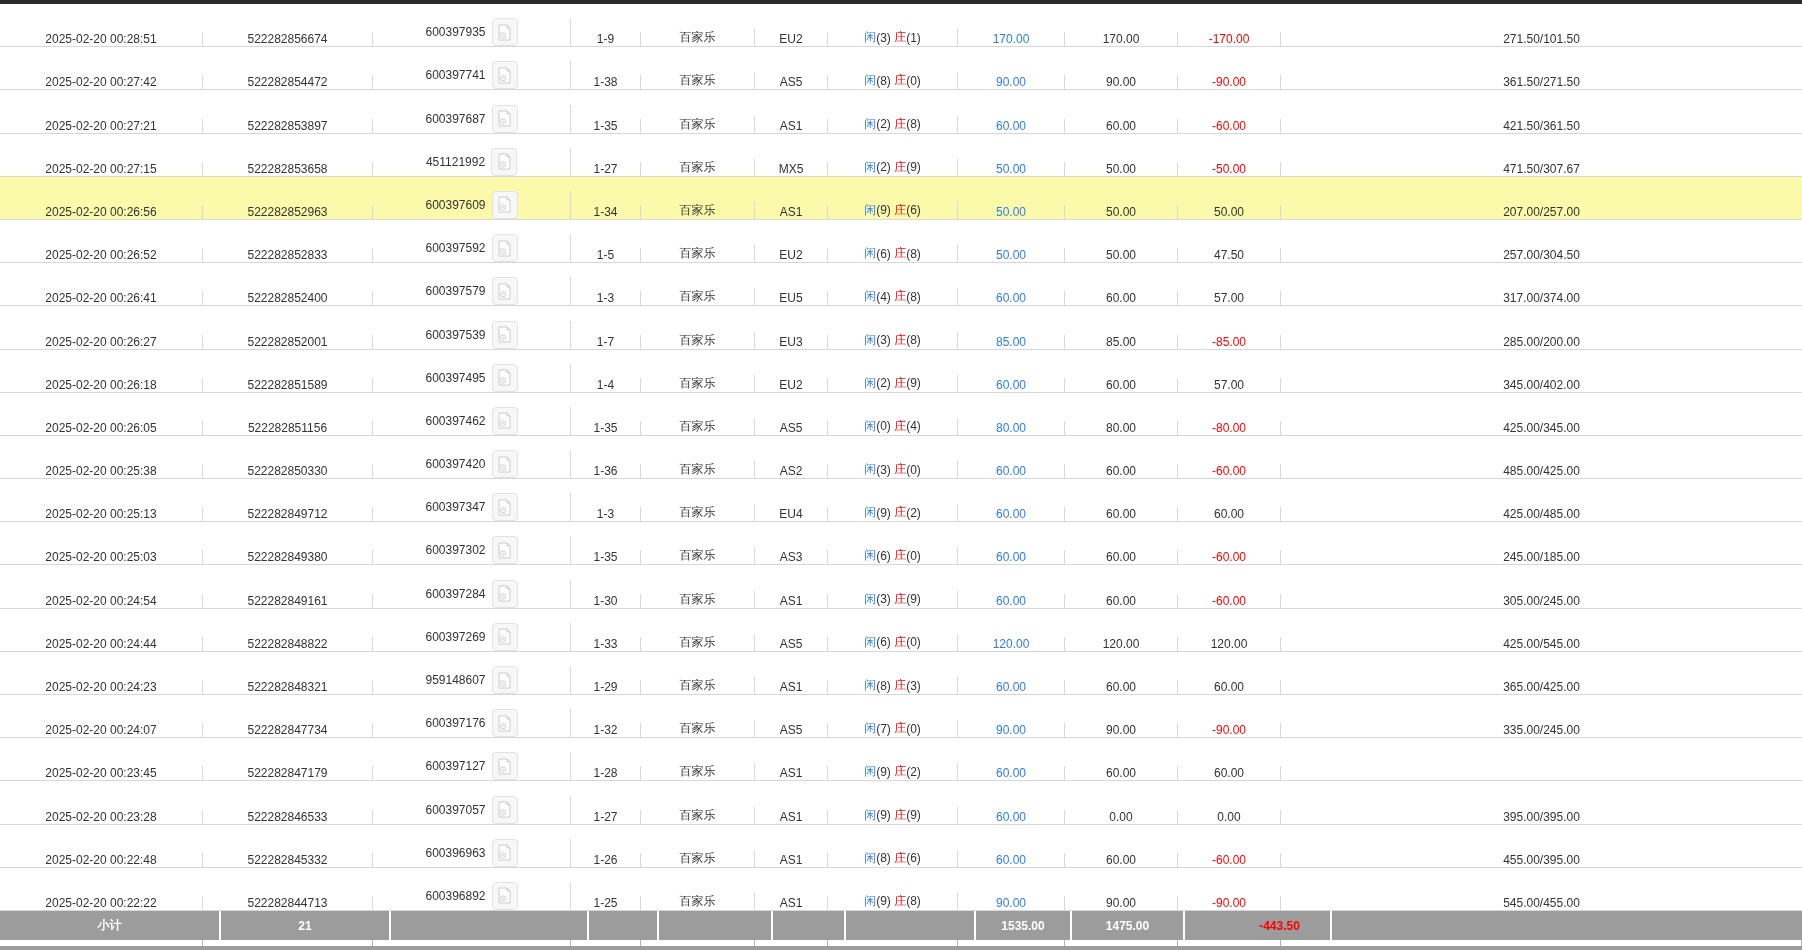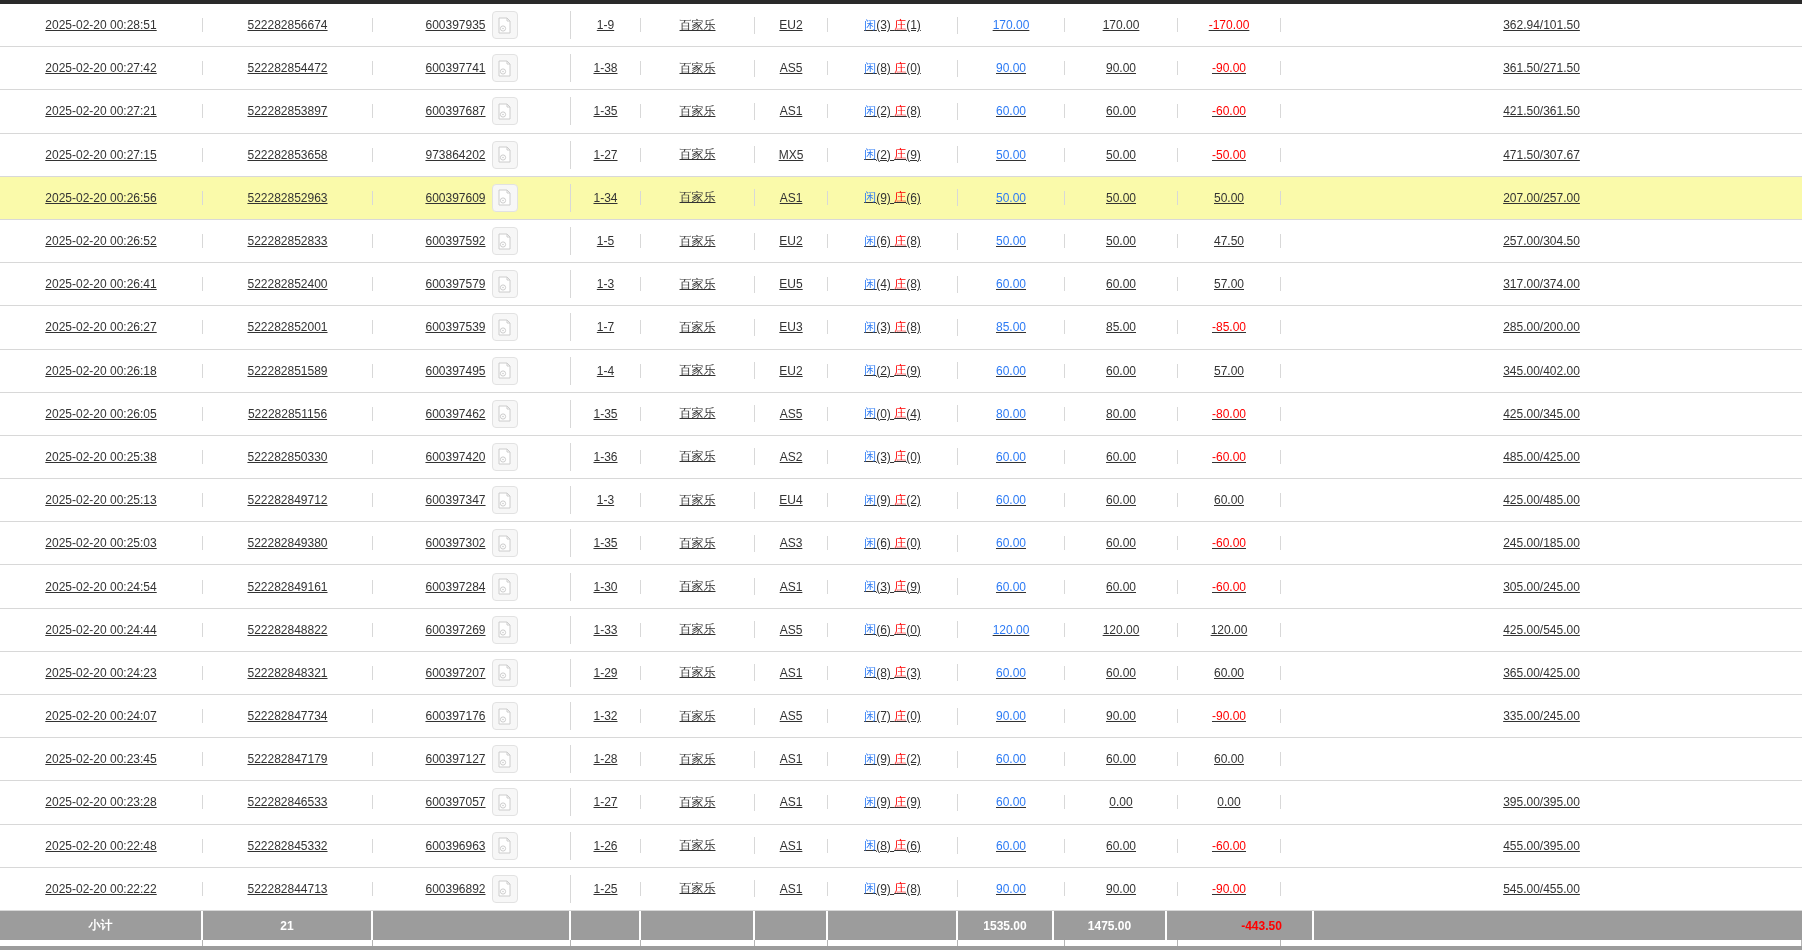--- a/index.html
+++ b/index.html
@@ -12,21 +12,21 @@
     --footer:#9c9c9c;
     --iconbg:#f7f7f7;
     --iconborder:#e2e2e2;
   }
   *{box-sizing:border-box;margin:0;padding:0;}
   html,body{width:1802px;height:950px;overflow:hidden;background:#fff;
     font-family:"Liberation Sans","DejaVu Sans",sans-serif;color:var(--text);}
   .wrap{width:1802px;height:950px;display:flex;flex-direction:column;background:#fff;}
   .topbar{height:4px;background:var(--topbar);flex:0 0 auto;}
   .rows{flex:1 1 auto;display:flex;flex-direction:column;}
-  .row{flex:1 1 0;display:flex;align-items:center;border-bottom:1px solid var(--border);background:#fff;text-decoration:underline;}
+  .row{flex:1 1 0;display:flex;align-items:flex-end;border-bottom:1px solid var(--border);background:#fff;}
   .row.highlight{background:var(--highlight);}
   .cell{display:flex;align-items:center;justify-content:center;font-size:12px;
     border-right:1px solid var(--border);white-space:nowrap;overflow:hidden;}
   .c-time{width:203px;}
   .c-betid{width:170px;}
   .c-round{width:198px;gap:6px;}
   .c-seat{width:70px;}
   .c-game{width:114px;}
   .c-code{width:73px;}
   .c-result{width:130px;}
@@ -38,21 +38,21 @@
   .result-player{color:var(--blue);}
   .result-banker{color:var(--red);}
   .icon-btn{width:26px;height:28px;background:var(--iconbg);border:1px solid var(--iconborder);
     border-radius:4px;display:inline-flex;align-items:center;justify-content:center;cursor:pointer;flex:0 0 auto;}
   .icon-btn svg{display:block;}
   
   .footer{flex:0 0 29px;display:flex;background:var(--footer);}
   .fcell{display:flex;align-items:center;justify-content:center;font-size:12px;font-weight:bold;
     color:#ffffff;background:var(--footer);border-right:2px solid #ffffff;}
   .fcell:last-child{border-right:none;}
-  .f-time{width:203px;}
+  .f-time{width:221px;}
   .f-betid{width:170px;}
   .f-round{width:198px;}
   .f-seat{width:70px;}
   .f-game{width:114px;}
   .f-code{width:73px;}
   .f-result{width:130px;}
   .f-bet{width:96px;}
   .f-valid{width:113px;}
   .f-win{width:103px;color:var(--red);margin-left:44px;}
   .f-bal{flex:1 1 auto;}
@@ -85,21 +85,21 @@
         </svg>
       </span>
     </div>
     <div class="cell c-seat">1-9</div>
     <div class="cell c-game">百家乐</div>
     <div class="cell c-code">EU2</div>
     <div class="cell c-result"><span class="result-player">闲</span>(3)&nbsp;<span class="result-banker">庄</span>(1)</div>
     <div class="cell c-bet">170.00</div>
     <div class="cell c-valid">170.00</div>
     <div class="cell c-win neg">-170.00</div>
-    <div class="cell c-bal">362.94/101.50</div>
+    <div class="cell c-bal">271.50/101.50</div>
   </div>
       <div class="row">
     <div class="cell c-time">2025-02-20 00:27:42</div>
     <div class="cell c-betid">522282854472</div>
     <div class="cell c-round">
       <span>600397741</span>
       <span class="icon-btn">
         <svg width="15" height="17" viewBox="0 0 15 17">
           <path d="M2 1h8l3 3v12H2z" fill="#ffffff" stroke="#cccccc" stroke-width="1"></path>
           <path d="M10 1v3h3" fill="none" stroke="#cccccc" stroke-width="1"></path>
@@ -137,21 +137,21 @@
     <div class="cell c-result"><span class="result-player">闲</span>(2)&nbsp;<span class="result-banker">庄</span>(8)</div>
     <div class="cell c-bet">60.00</div>
     <div class="cell c-valid">60.00</div>
     <div class="cell c-win neg">-60.00</div>
     <div class="cell c-bal">421.50/361.50</div>
   </div>
       <div class="row">
     <div class="cell c-time">2025-02-20 00:27:15</div>
     <div class="cell c-betid">522282853658</div>
     <div class="cell c-round">
-      <span>973864202</span>
+      <span>451121992</span>
       <span class="icon-btn">
         <svg width="15" height="17" viewBox="0 0 15 17">
           <path d="M2 1h8l3 3v12H2z" fill="#ffffff" stroke="#cccccc" stroke-width="1"></path>
           <path d="M10 1v3h3" fill="none" stroke="#cccccc" stroke-width="1"></path>
           <circle cx="6" cy="11.5" r="2.6" fill="none" stroke="#cccccc" stroke-width="1"></circle>
           <circle cx="6" cy="11.5" r="0.8" fill="#cccccc"></circle>
         </svg>
       </span>
     </div>
     <div class="cell c-seat">1-27</div>
@@ -413,21 +413,21 @@
     <div class="cell c-result"><span class="result-player">闲</span>(6)&nbsp;<span class="result-banker">庄</span>(0)</div>
     <div class="cell c-bet">120.00</div>
     <div class="cell c-valid">120.00</div>
     <div class="cell c-win">120.00</div>
     <div class="cell c-bal">425.00/545.00</div>
   </div>
       <div class="row">
     <div class="cell c-time">2025-02-20 00:24:23</div>
     <div class="cell c-betid">522282848321</div>
     <div class="cell c-round">
-      <span>600397207</span>
+      <span>959148607</span>
       <span class="icon-btn">
         <svg width="15" height="17" viewBox="0 0 15 17">
           <path d="M2 1h8l3 3v12H2z" fill="#ffffff" stroke="#cccccc" stroke-width="1"></path>
           <path d="M10 1v3h3" fill="none" stroke="#cccccc" stroke-width="1"></path>
           <circle cx="6" cy="11.5" r="2.6" fill="none" stroke="#cccccc" stroke-width="1"></circle>
           <circle cx="6" cy="11.5" r="0.8" fill="#cccccc"></circle>
         </svg>
       </span>
     </div>
     <div class="cell c-seat">1-29</div>

